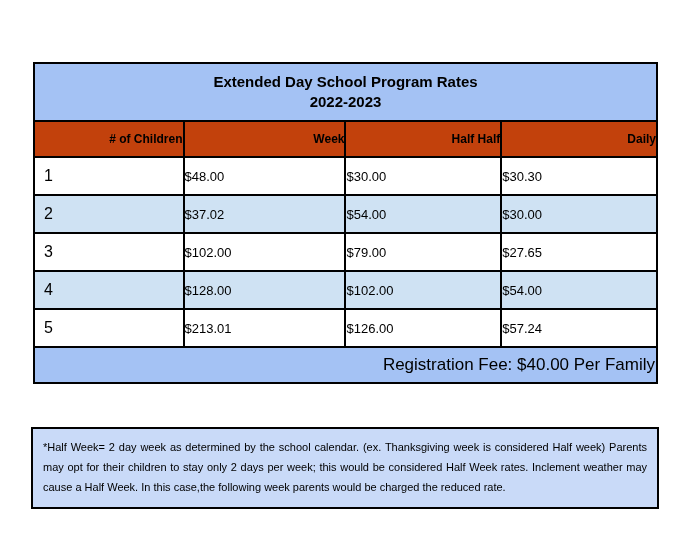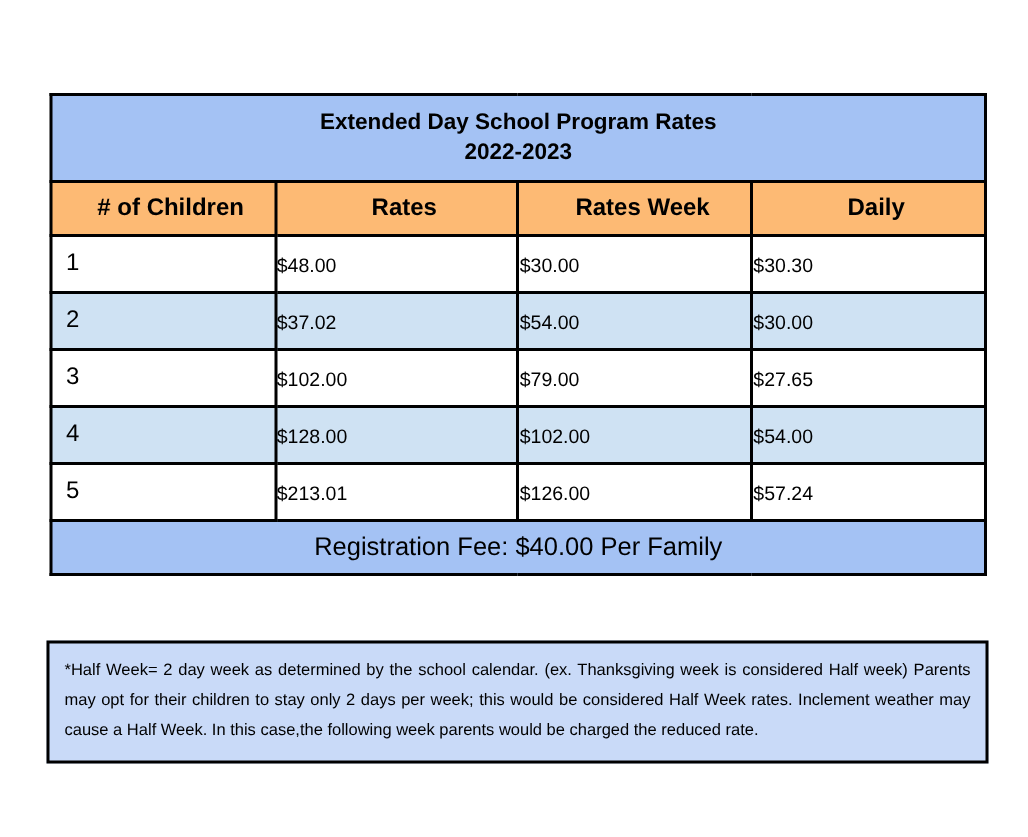--- a/index.html
+++ b/index.html
@@ -37,40 +37,40 @@
     background: #a4c2f4;
     text-align: center;
     font-weight: bold;
     font-size: 15px;
     line-height: 20px;
     padding: 2px 0;
     margin-left: 24px;
   }
   .col-head {
     height: 36px;
-    background: #fdba74;
-    text-align: center;
+    background: #c2410c;
+    text-align: right;
     font-weight: bold;
-    font-size: 16px;
+    font-size: 12px;
     padding: 0 0 0 10px;
   }
   tr.data-row td { height: 38px; background: #ffffff; }
   tr.data-row.alt td { background: #cfe2f3; }
   td.num-cell {
     font-size: 16px;
     padding-left: 9px;
   }
   td.val-cell {
     font-size: 13px;
     padding-left: 0;
   }
   .reg-cell {
     height: 36px;
     background: #a4c2f4;
-    text-align: center;
+    text-align: right;
     font-size: 17px;
     font-weight: normal;
   }
   .footnote-box {
     position: absolute;
     left: 31px;
     top: 427px;
     width: 628px;
     box-sizing: border-box;
     border: 2px solid #000000;
@@ -99,22 +99,22 @@
       </colgroup>
       <tbody>
         <tr>
           <th class="title-cell" colspan="4">
             <div>Extended Day School Program Rates</div>
             <div>2022-2023</div>
           </th>
         </tr>
         <tr>
           <th class="col-head"># of Children</th>
-          <th class="col-head">Rates</th>
-          <th class="col-head">Rates Week</th>
+          <th class="col-head">Week</th>
+          <th class="col-head">Half Half</th>
           <th class="col-head">Daily</th>
         </tr>
         <tr class="data-row">
           <td class="num-cell">1</td>
           <td class="val-cell">$48.00</td>
           <td class="val-cell">$30.00</td>
           <td class="val-cell">$30.30</td>
         </tr>
         <tr class="data-row alt">
           <td class="num-cell">2</td>

